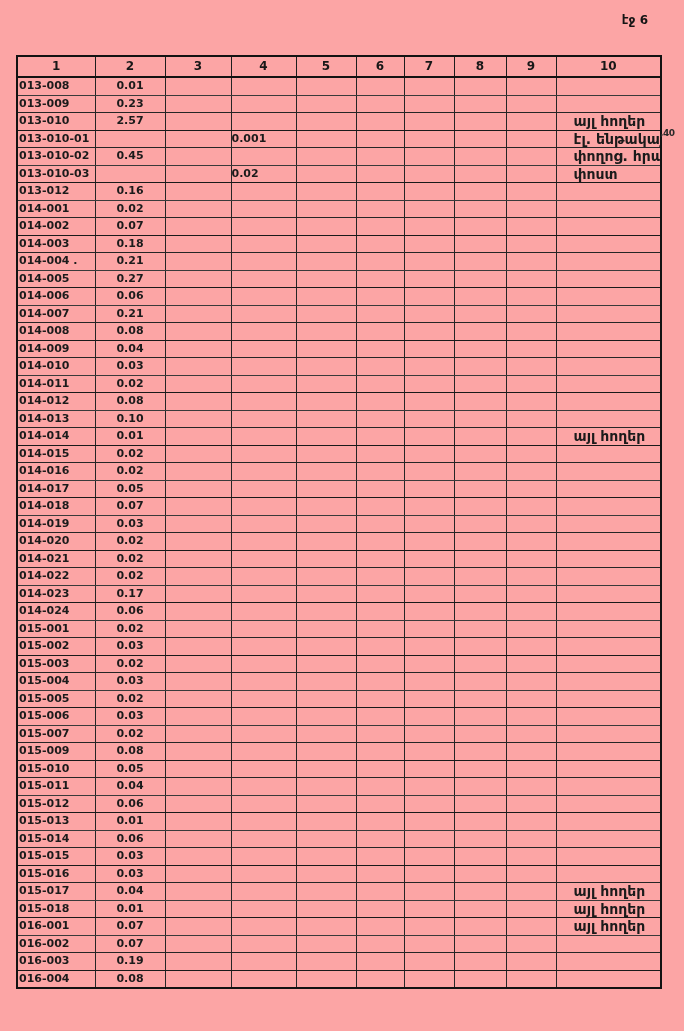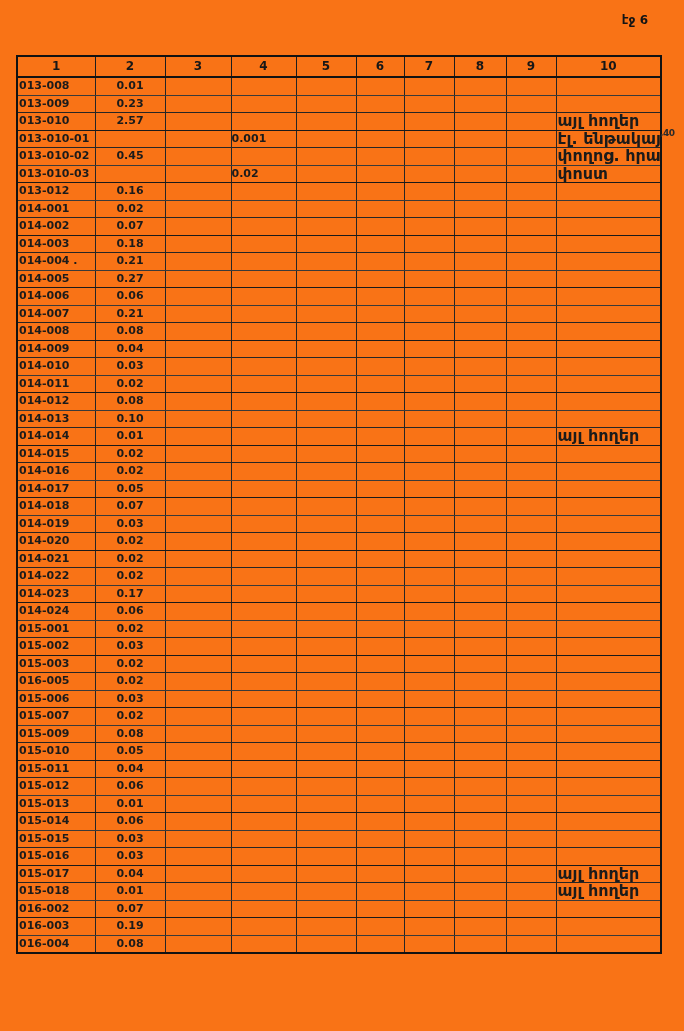--- a/index.html
+++ b/index.html
@@ -6,21 +6,21 @@
     margin: 0;
     padding: 0;
     background: #ffffff;
     font-family: "DejaVu Sans", sans-serif;
     color: #1b1b1b;
   }
   .page {
     position: relative;
     width: 684px;
     height: 1031px;
-    background: #f97316;
+    background: #fca5a5;
     overflow: hidden;
   }
   .page-label {
     position: absolute;
     top: 13px;
     right: 36px;
     font-size: 12px;
     font-weight: bold;
     color: #141414;
   }
@@ -55,21 +55,21 @@
     overflow: hidden;
     color: #1b1b1b;
   }
   
   .doc-table tbody tr:nth-child(odd) td { border-bottom-color: #3a3a3a; }
   .doc-table tbody tr:nth-child(3n) td { border-bottom-color: #1a1a1a; }
   .doc-table td.c1 { text-align: left; padding-left: 1px; }
   .doc-table td.c2 { text-align: center; }
   .doc-table td.c3 { text-align: center; }
   .doc-table td.c4 { text-align: left; }
-  .doc-table td.c10 { text-align: left; padding-left: 1px; font-size: 16px; }
+  .doc-table td.c10 { text-align: left; padding-left: 17px; font-size: 14px; }
   .stray-mark {
     position: absolute;
     left: 660px;
     top: 128px;
     font-size: 9px;
     font-weight: bold;
     color: #2a2a2a;
     letter-spacing: -0.5px;
   }
 </style>
@@ -510,21 +510,33 @@
           <td class="c3"></td>
           <td class="c4"></td>
           <td class="c5"></td>
           <td class="c6"></td>
           <td class="c7"></td>
           <td class="c8"></td>
           <td class="c9"></td>
           <td class="c10"></td>
         </tr>
         <tr>
-          <td class="c1">016-005</td>
+          <td class="c1">015-004</td>
+          <td class="c2">0.03</td>
+          <td class="c3"></td>
+          <td class="c4"></td>
+          <td class="c5"></td>
+          <td class="c6"></td>
+          <td class="c7"></td>
+          <td class="c8"></td>
+          <td class="c9"></td>
+          <td class="c10"></td>
+        </tr>
+        <tr>
+          <td class="c1">015-005</td>
           <td class="c2">0.02</td>
           <td class="c3"></td>
           <td class="c4"></td>
           <td class="c5"></td>
           <td class="c6"></td>
           <td class="c7"></td>
           <td class="c8"></td>
           <td class="c9"></td>
           <td class="c10"></td>
         </tr>
@@ -656,20 +668,32 @@
           <td class="c5"></td>
           <td class="c6"></td>
           <td class="c7"></td>
           <td class="c8"></td>
           <td class="c9"></td>
           <td class="c10">այլ հողեր</td>
         </tr>
         <tr>
           <td class="c1">015-018</td>
           <td class="c2">0.01</td>
+          <td class="c3"></td>
+          <td class="c4"></td>
+          <td class="c5"></td>
+          <td class="c6"></td>
+          <td class="c7"></td>
+          <td class="c8"></td>
+          <td class="c9"></td>
+          <td class="c10">այլ հողեր</td>
+        </tr>
+        <tr>
+          <td class="c1">016-001</td>
+          <td class="c2">0.07</td>
           <td class="c3"></td>
           <td class="c4"></td>
           <td class="c5"></td>
           <td class="c6"></td>
           <td class="c7"></td>
           <td class="c8"></td>
           <td class="c9"></td>
           <td class="c10">այլ հողեր</td>
         </tr>
         <tr>

